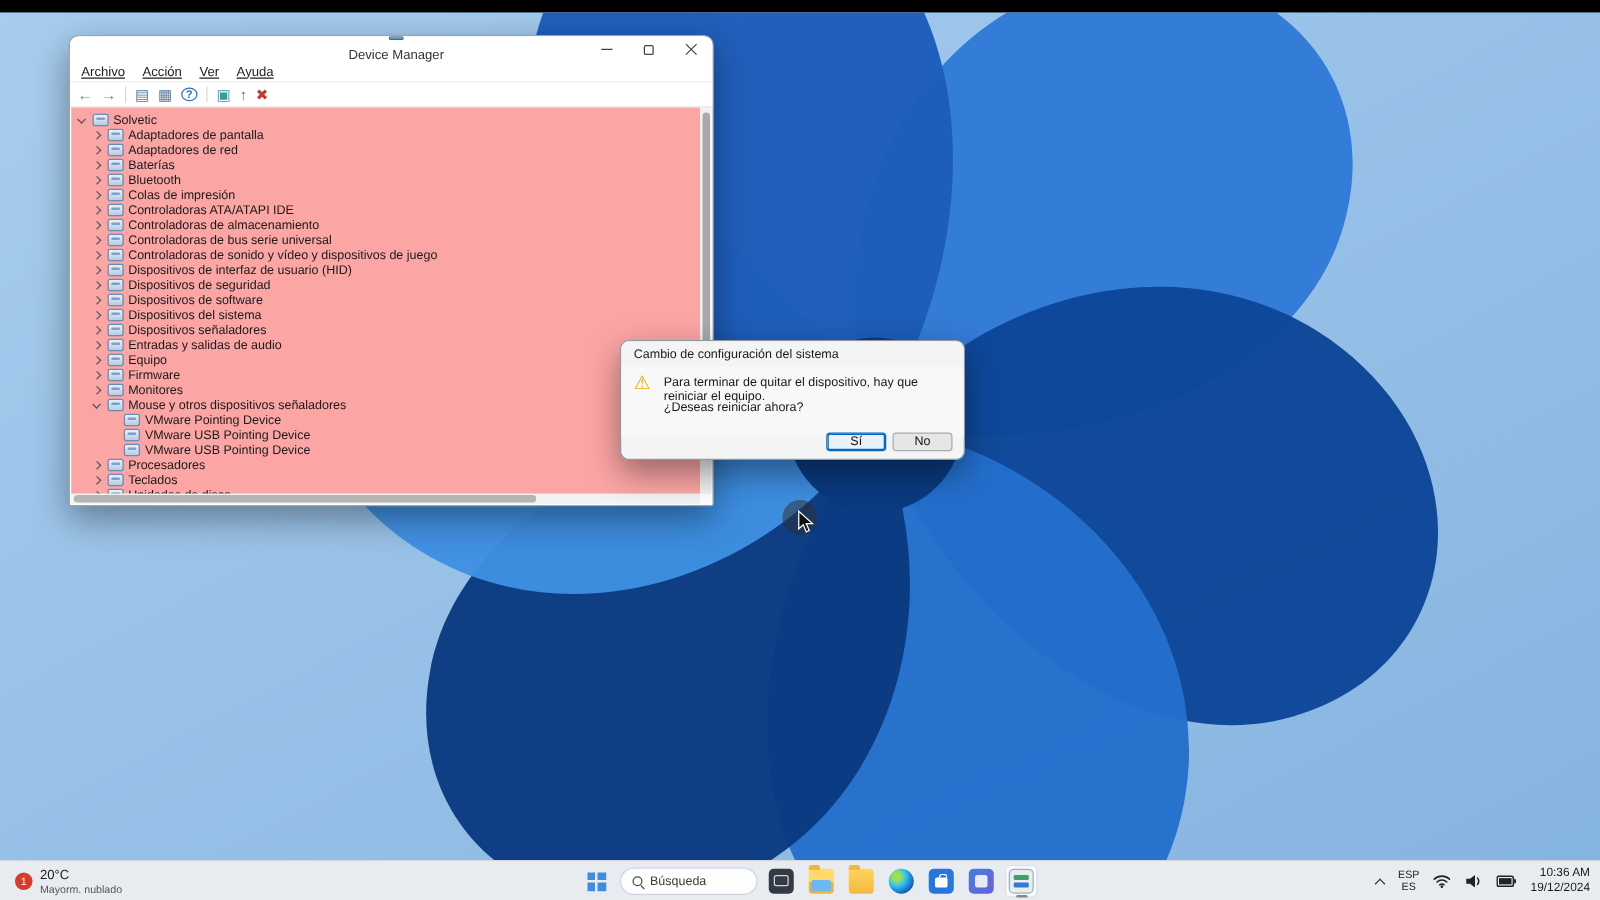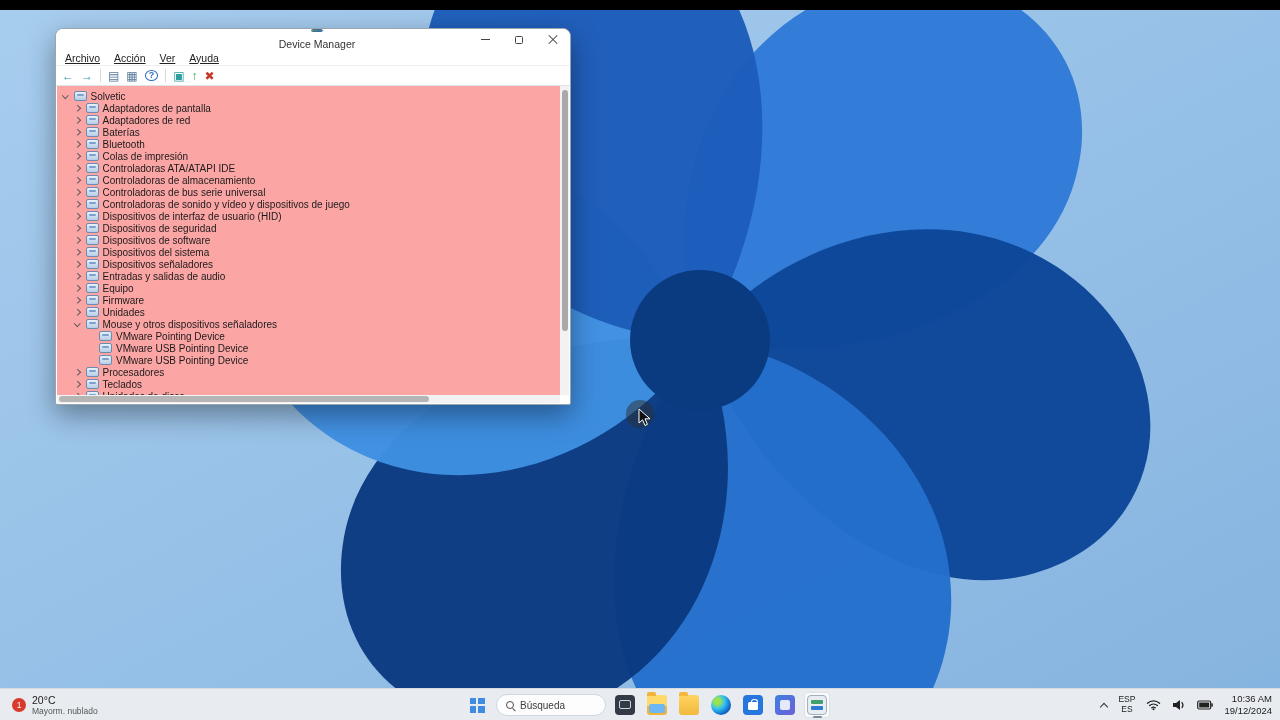--- a/index.html
+++ b/index.html
@@ -249,21 +249,21 @@
           <span class="tlabel">Equipo</span>
         </div>
         <div class="trow lv1">
           <span class="chev"></span>
           <span class="ti"></span>
           <span class="tlabel">Firmware</span>
         </div>
         <div class="trow lv1">
           <span class="chev"></span>
           <span class="ti"></span>
-          <span class="tlabel">Unidades</span>
+          <span class="tlabel">Monitores</span>
         </div>
         <div class="trow lv1">
           <span class="chev down"></span>
           <span class="ti"></span>
           <span class="tlabel">Mouse y otros dispositivos señaladores</span>
         </div>
         <div class="trow lv2">
           <span class="ti"></span>
           <span class="tlabel">VMware Pointing Device</span>
         </div>
@@ -292,20 +292,32 @@
         </div>
       </div>
     <div class="dm-vscroll">
         <div class="dm-vthumb"></div>
       </div>
     <div class="dm-hscroll">
         <div class="dm-hthumb"></div>
       </div>
   </div>
 
+  <div class="dialog">
+    <div class="dlg-title">Cambio de configuración del sistema</div>
+    <div class="dlg-body">
+      <span class="warn-icon">⚠</span>
+      <div class="dlg-line1">Para terminar de quitar el dispositivo, hay que reiniciar el equipo.</div>
+      <div class="dlg-line2">¿Deseas reiniciar ahora?</div>
+    </div>
+    <div class="dlg-buttons">
+      <div class="dlg-btn default">Sí</div>
+      <div class="dlg-btn">No</div>
+    </div>
+  </div>
 
   <div class="click-ind"></div>
   <svg class="cursor" width="14" height="20" viewBox="0 0 14 20">
     <path d="M1,1 L1,15 L4.6,11.8 L7,17.5 L9.4,16.4 L7,10.8 L12,10.8 Z" fill="#111" stroke="#fff" stroke-width="1"></path>
   </svg>
 
   <div class="taskbar">
     <div class="weather">
       <span class="badge">1</span>
       <div>

